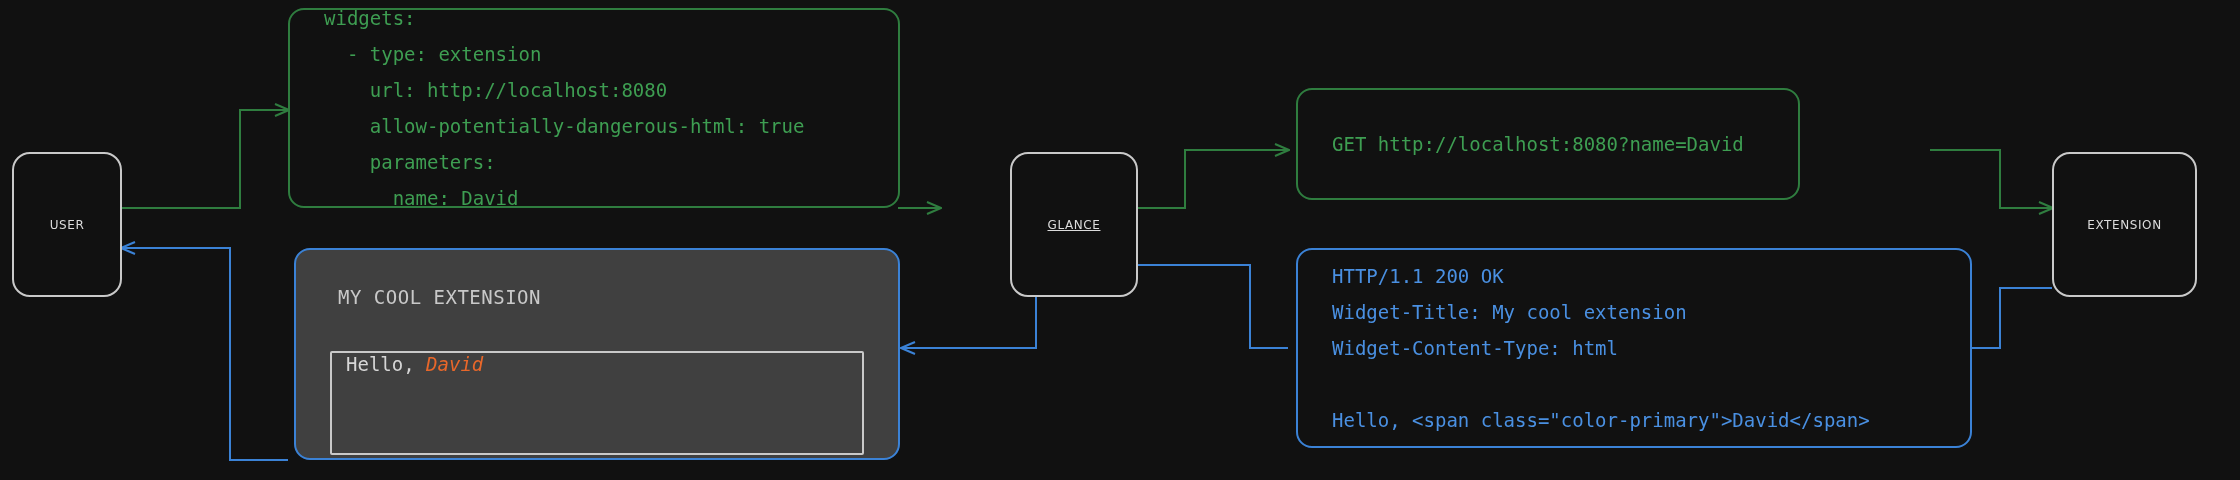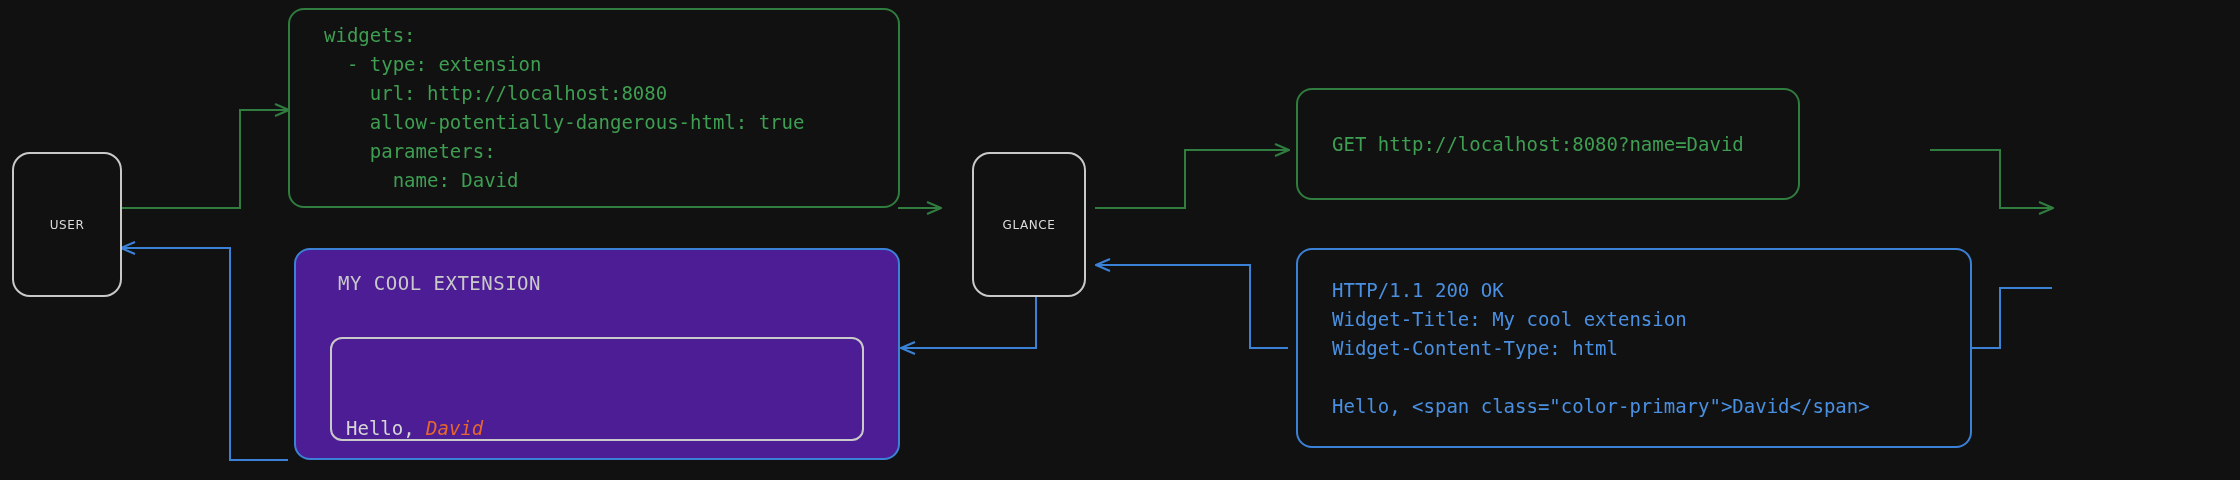--- a/index.html
+++ b/index.html
@@ -47,49 +47,49 @@
     z-index: 2;
     display: flex;
     align-items: center;
   }
   .panel.green { border: 2px solid #2f7d3f; }
   .panel.blue  { border: 2px solid #3b82d6; }
   .code {
     white-space: pre;
     font-family: "DejaVu Sans Mono", monospace;
     font-size: 19px;
-    line-height: 29px;
+    line-height: 36px;
     padding-left: 34px;
   }
   .code.green { color: #3e9e52; }
   .code.blue  { color: #4a90e2; }
 
   
   .widget-wrap {
     position: absolute;
     border: 2px solid #3b82d6;
     border-radius: 16px;
-    background: #4c1d95;
+    background: #404040;
     box-sizing: border-box;
     z-index: 2;
-    padding: 20px 34px;
+    padding: 34px 34px;
   }
   .widget-title {
     color: #c9c9c9;
     font-family: "DejaVu Sans Mono", monospace;
     font-size: 19px;
     letter-spacing: 0.5px;
     margin: 2px 0 14px 8px;
   }
   .widget-body {
     border: 2px solid #c9c9c9;
-    border-radius: 12px;
+    border-radius: 2px;
     height: 104px;
     display: flex;
-    align-items: flex-end;
+    align-items: flex-start;
     padding-left: 14px;
     box-sizing: border-box;
     margin-top: 43px;
   }
   .widget-text {
     font-family: "DejaVu Sans Mono", monospace;
     font-size: 19px;
     color: #d6d6d6;
     white-space: pre;
   }
@@ -125,24 +125,27 @@
 
     <path d="M1036,288 L1036,348 L902,348" fill="none" stroke="#3b82d6" stroke-width="2" marker-end="url(#arrow-blue)"></path>
 
     <path d="M288,460 L230,460 L230,248 L122,248" fill="none" stroke="#3b82d6" stroke-width="2" marker-end="url(#arrow-blue)"></path>
   </svg>
 
   <div class="node" style="left:12px; top:152px; width:110px; height:145px;">
     <span>USER</span>
   </div>
 
-  <div class="node" style="left:972px; top:152px; width:114px; height:145px;">
+  <div class="node" style="left:1010px; top:152px; width:128px; height:145px;text-decoration:underline;">
     <span>GLANCE</span>
   </div>
 
+  <div class="node" style="left:2052px; top:152px; width:145px; height:145px;">
+    <span>EXTENSION</span>
+  </div>
 
   <div class="panel green" style="left:288px; top:8px; width:612px; height:200px;">
     <div class="code green">widgets:
   - type: extension
     url: http://localhost:8080
     allow-potentially-dangerous-html: true
     parameters:
       name: David</div>
   </div>
 

